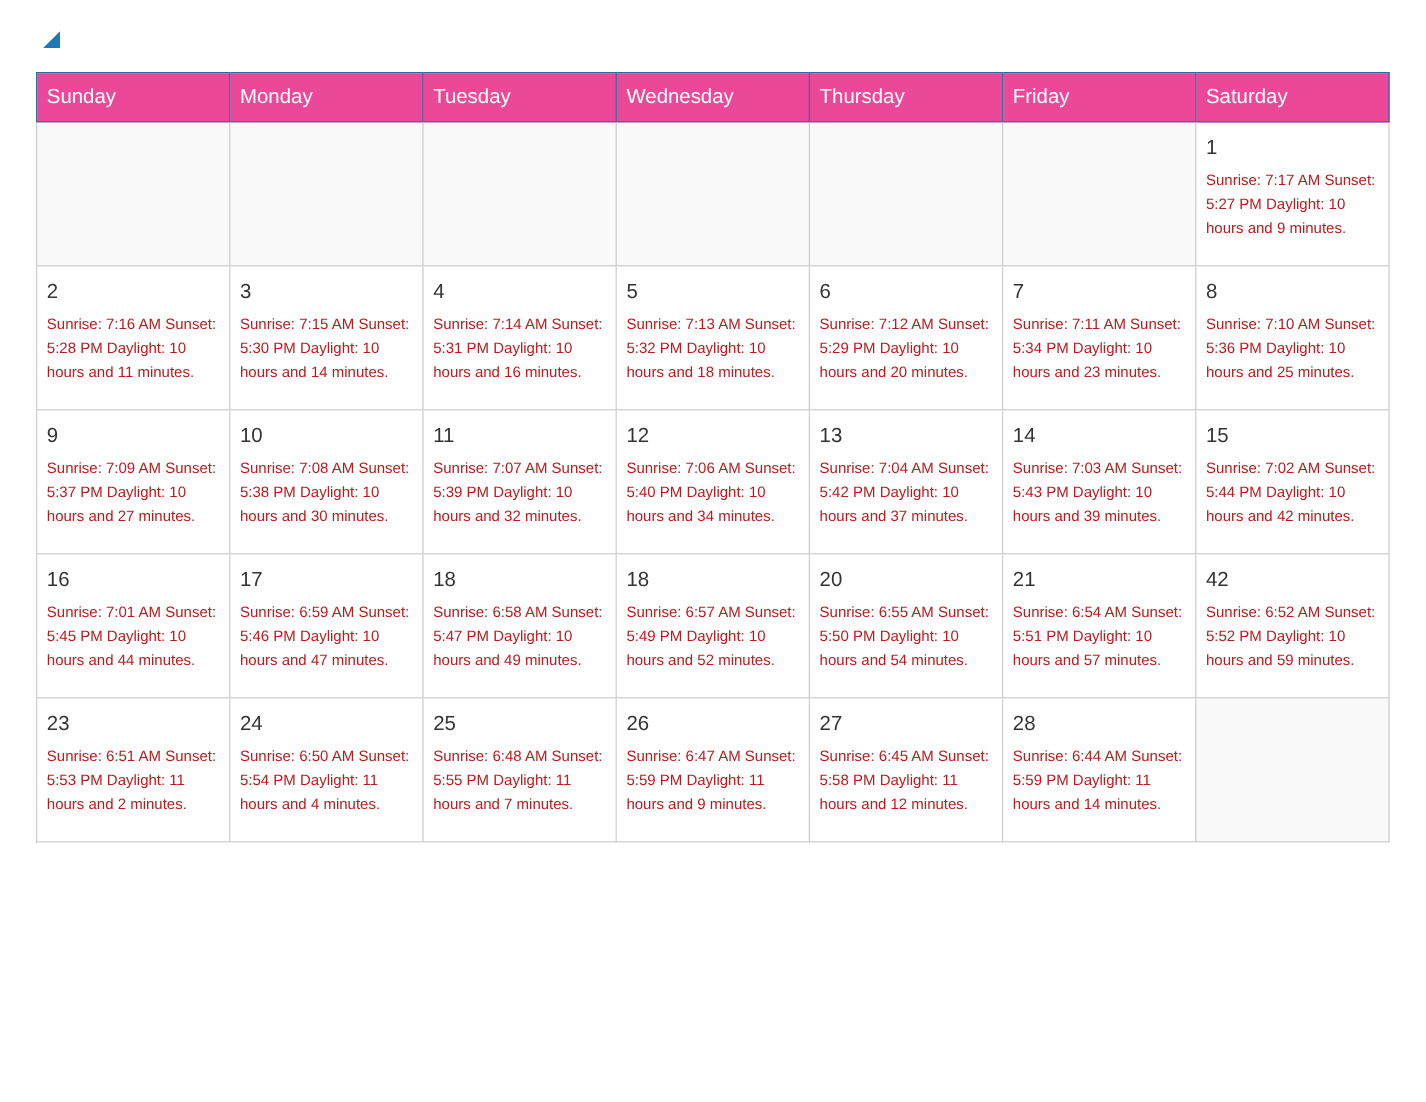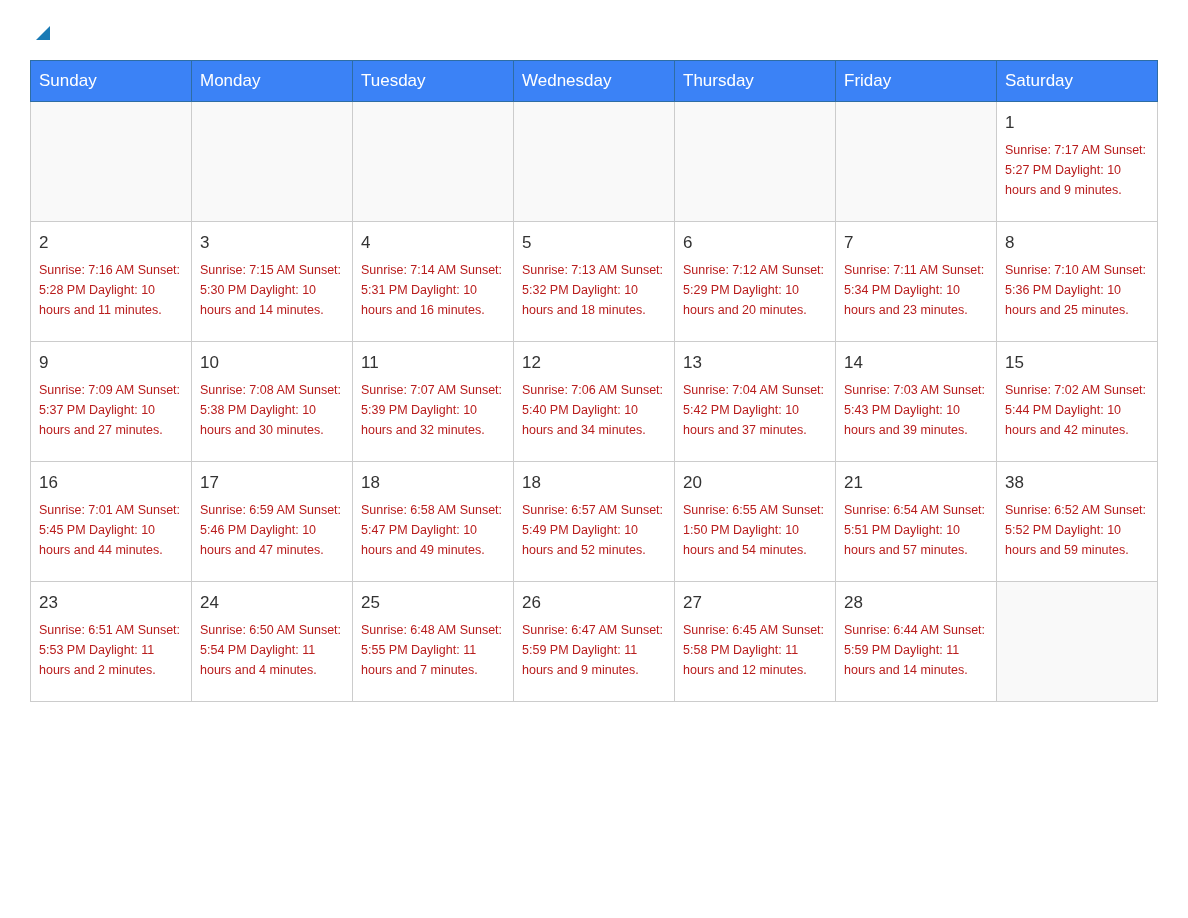--- a/index.html
+++ b/index.html
@@ -52,21 +52,21 @@
       font-size: 22px;
       color: #555;
       margin-top: 4px;
     }
     .calendar {
       width: 100%;
       border-collapse: collapse;
       border: 1px solid #bbb;
     }
     .calendar th {
-      background-color: #3b82f6;
+      background-color: #ec4899;
       color: #fff;
       font-size: 17px;
       font-weight: normal;
       padding: 10px 8px;
       text-align: left;
       border: 1px solid #2e6da4;
     }
     .calendar td {
       vertical-align: top;
       padding: 8px 8px 10px 8px;
@@ -252,31 +252,31 @@
         </td>
         <td>
           <span class="day-number">18</span>
           <div class="day-info">Sunrise: 6:57 AM
 Sunset: 5:49 PM
 Daylight: 10 hours and 52 minutes.</div>
         </td>
         <td>
           <span class="day-number">20</span>
           <div class="day-info">Sunrise: 6:55 AM
-Sunset: 1:50 PM
+Sunset: 5:50 PM
 Daylight: 10 hours and 54 minutes.</div>
         </td>
         <td>
           <span class="day-number">21</span>
           <div class="day-info">Sunrise: 6:54 AM
 Sunset: 5:51 PM
 Daylight: 10 hours and 57 minutes.</div>
         </td>
         <td>
-          <span class="day-number">38</span>
+          <span class="day-number">42</span>
           <div class="day-info">Sunrise: 6:52 AM
 Sunset: 5:52 PM
 Daylight: 10 hours and 59 minutes.</div>
         </td>
       </tr>
       <tr class="week-row">
         <td>
           <span class="day-number">23</span>
           <div class="day-info">Sunrise: 6:51 AM
 Sunset: 5:53 PM

